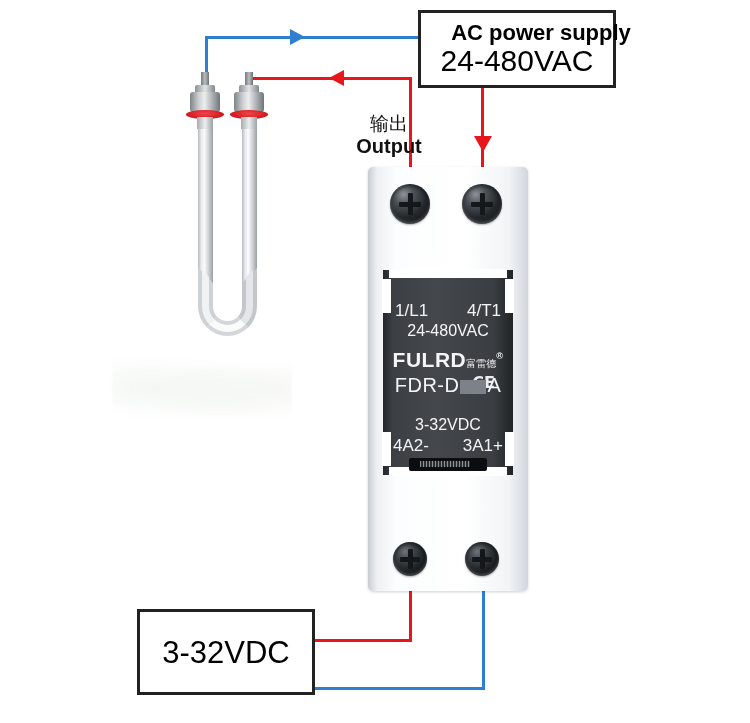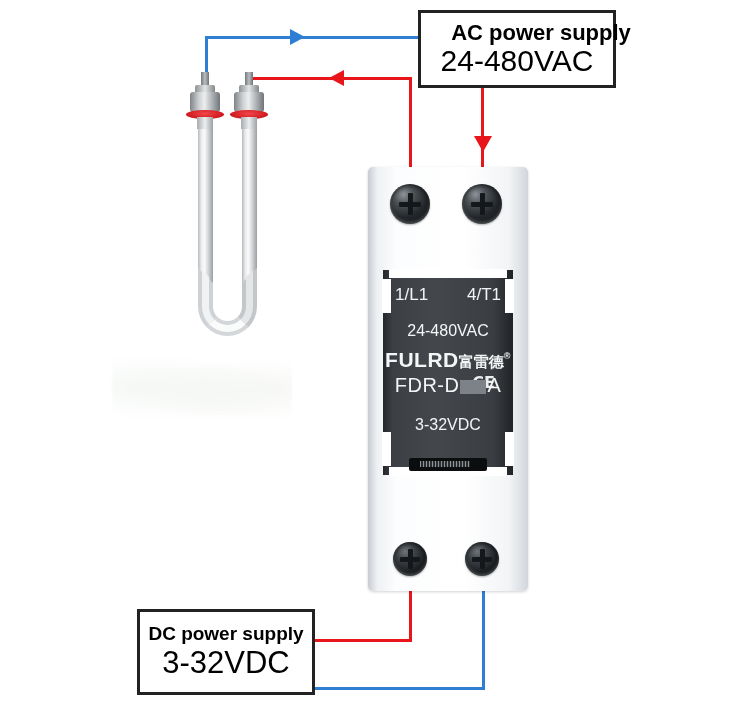--- a/index.html
+++ b/index.html
@@ -124,32 +124,32 @@
     position: absolute;
     left: 0; right: 0;
     color: #f4f5f6;
     text-align: center;
     font-family: "Liberation Sans", sans-serif;
     z-index: 6;
     white-space: nowrap;
   }
   .term-row {
     position: absolute;
-    top: 15px; left: 12px; right: 12px;
+    top: 31px; left: 12px; right: 12px;
     display: flex; justify-content: space-between;
     color: #f2f3f4;
     font-size: 17px;
     z-index: 6;
   }
   .ac-range { top: 52px; font-size: 16px; }
   .brand {
     top: 78px; font-size: 21px; font-weight: bold;
     letter-spacing: 0.5px;
   }
-  .brand .cn { font-size: 15px; font-weight: bold; letter-spacing: 0; }
+  .brand .cn { font-size: 10px; font-weight: normal; letter-spacing: 0; }
   .brand .reg { font-size: 9px; vertical-align: super; }
   .ce-mark {
     position: absolute; right: 18px; top: 103px;
     color: #eceef0; font-size: 16px; font-weight: bold;
     font-family: "DejaVu Sans", sans-serif;
     z-index: 6;
   }
   .model { top: 104px; font-size: 20px; letter-spacing: 0.5px; }
   .model .redact {
     display: inline-block;
@@ -321,24 +321,27 @@
 
   <div class="wire wire-h wire-blue" style="left:313px; top:687px; width:172px;"></div>
   <div class="wire wire-v wire-blue" style="left:482px; top:566px; height:124px;"></div>
 
   <div class="supply-box" id="ac-box">
     <div class="supply-title">AC power supply</div>
     <div class="supply-value">24-480VAC</div>
   </div>
 
   <div class="supply-box" id="dc-box">
-    <div class="supply-title">DC power supply</div>
     <div class="supply-value">3-32VDC</div>
   </div>
 
+  <div class="io-label" style="left:344px; top:113px; width:90px;">
+    <div class="io-cn">输出</div>
+    <div class="io-en">Output</div>
+  </div>
 
 
   <div id="relay">
     <div class="relay-shell"></div>
 
     <div class="screw" style="left:22px; top:17px;"></div>
     <div class="screw" style="left:94px; top:17px;"></div>
 
     <div class="relay-body">
       <div class="body-notch" style="left:-1px; top:9px;"></div>
@@ -358,20 +361,24 @@
       </div>
 
       <div class="ce-mark">CE</div>
 
       <div class="relay-text model">
         <span>FDR-D</span><span class="redact"></span><span>A</span>
       </div>
 
       <div class="relay-text dc-range">3-32VDC</div>
 
+      <div class="dc-row">
+        <span>4A2-</span>
+        <span>3A1+</span>
+      </div>
 
       <div class="relay-slot"></div>
     </div>
 
     <div class="screw screw-small" style="left:25px; top:375px;"></div>
     <div class="screw screw-small" style="left:97px; top:375px;"></div>
   </div>
 
   <div id="heater">
     <div class="h-leg" id="h-leg-left"></div>

